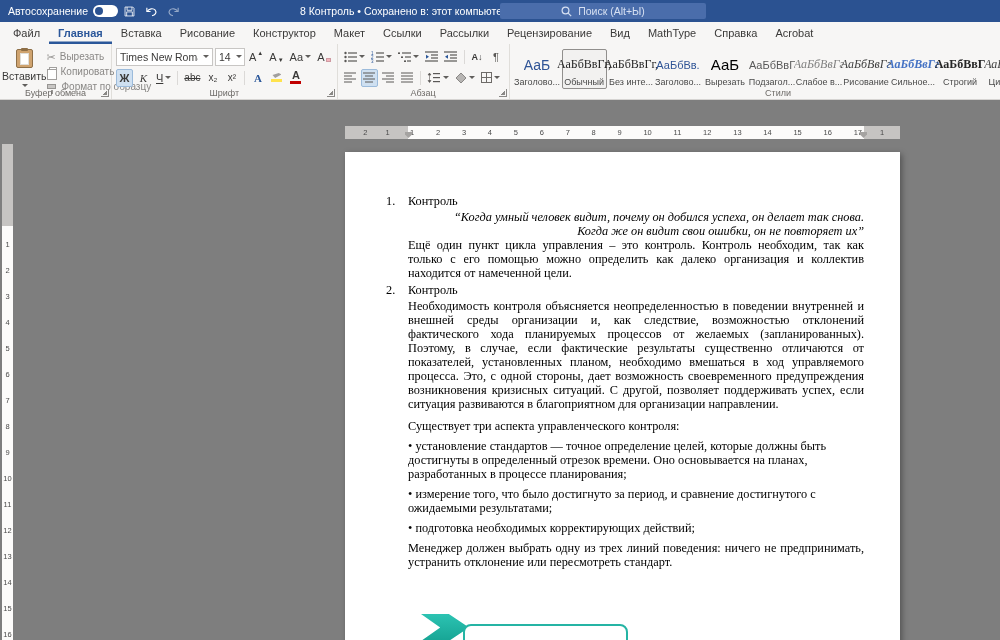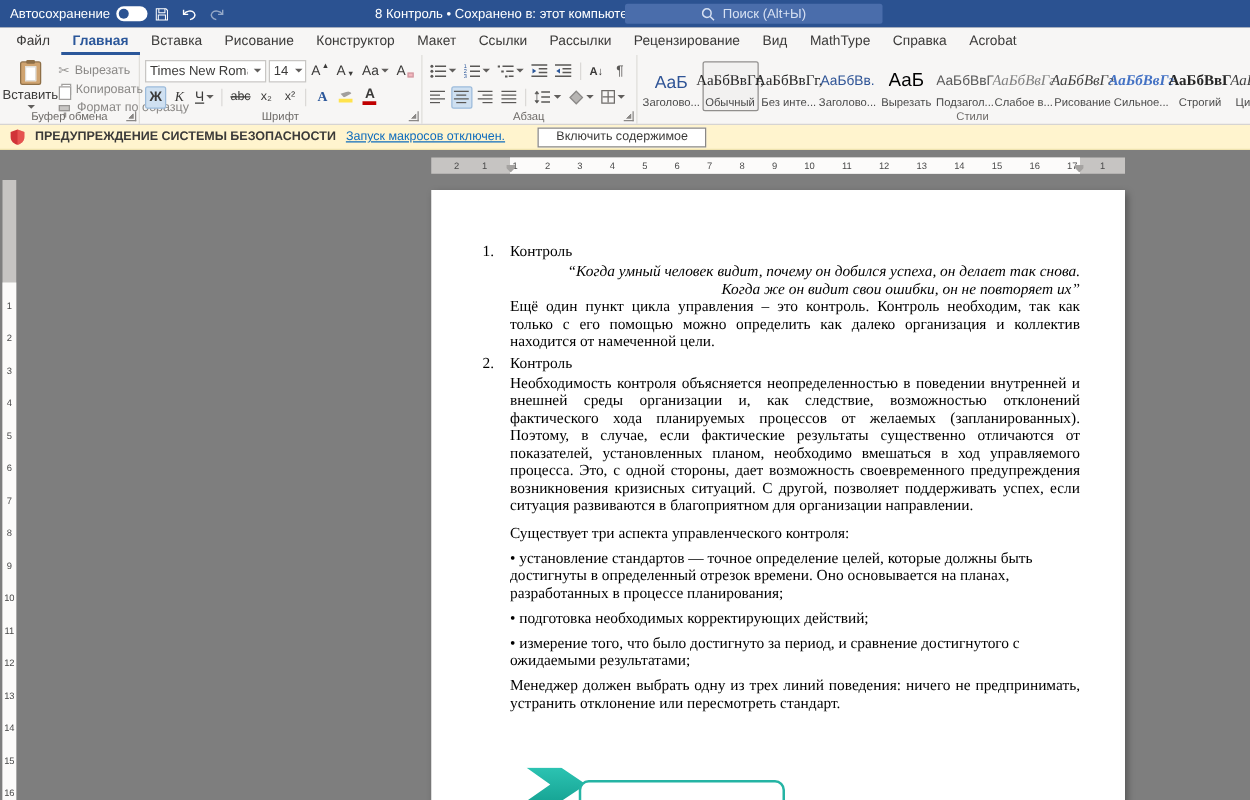--- a/index.html
+++ b/index.html
@@ -422,29 +422,20 @@
             <div class="sprev">АаБбВвГ</div>
             <div class="slab">Цитата 2</div>
           </div>
       </div>
 
       <span class="glabel">Стили</span>
 
     </div>
   </div>
 
-  <div class="warnbar">
-    <svg width="12" height="13" viewBox="0 0 12 13">
-        <path d="M6 .5l5.5 2v4c0 3.5-2.6 5.4-5.5 6.3C3.1 11.9.5 10 .5 6.5v-4z" fill="#d13438"></path>
-        <path d="M6 .5l5.5 2v4c0 3.5-2.6 5.4-5.5 6.3z" fill="#ff7a6e" opacity=".45"></path>
-      </svg>
-    <span class="wtitle">ПРЕДУПРЕЖДЕНИЕ СИСТЕМЫ БЕЗОПАСНОСТИ</span>
-    <span class="wlink">Запуск макросов отключен.</span>
-    <span class="wbtn">Включить содержимое</span>
-  </div>
 
   <div class="canvas">
 
     <div class="h-ruler">
       <span class="hz-left">
           <span>2</span>
           <span>1</span>
         </span>
       <span class="hz-text">
           <span>1</span>
@@ -510,22 +501,22 @@
         <div class="lrow">
           <span class="lnum">2.</span>
           <span>Контроль</span>
         </div>
 
         <div class="para mb8">Необходимость контроля объясняется неопределенностью в поведении внутренней и внешней среды организации и, как следствие, возможностью отклонений фактического хода планируемых процессов от желаемых (запланированных). Поэтому, в случае, если фактические результаты существенно отличаются от показателей, установленных планом, необходимо вмешаться в ход управляемого процесса. Это, с одной стороны, дает возможность своевременного предупреждения возникновения кризисных ситуаций. С другой, позволяет поддерживать успех, если ситуация развиваются в благоприятном для организации направлении.</div>
 
         <div class="para mb6" style="text-align:left">Существует три аспекта управленческого контроля:</div>
 
         <div class="bull">• установление стандартов — точное определение целей, которые должны быть достигнуты в определенный отрезок времени. Оно основывается на планах, разработанных в процессе планирования;</div>
+        <div class="bull">• измерение того, что было достигнуто за период, и сравнение достигнутого с ожидаемыми результатами;</div>
         <div class="bull">• подготовка необходимых корректирующих действий;</div>
-        <div class="bull">• измерение того, что было достигнуто за период, и сравнение достигнутого с ожидаемыми результатами;</div>
 
         <div class="para">Менеджер должен выбрать одну из трех линий поведения: ничего не предпринимать, устранить отклонение или пересмотреть стандарт.</div>
       </div>
 
       <div class="chev"></div>
       <div class="obox"></div>
     </div>
   </div>
 
 </div>

